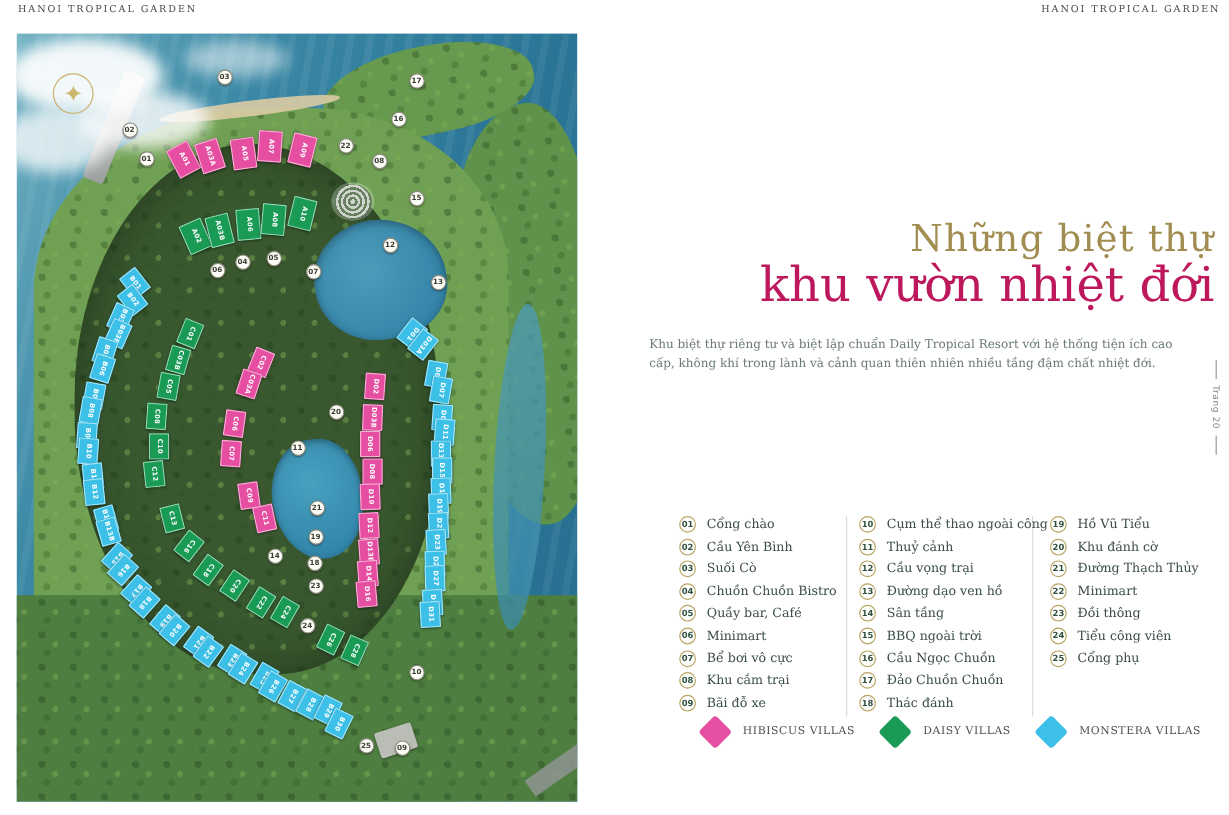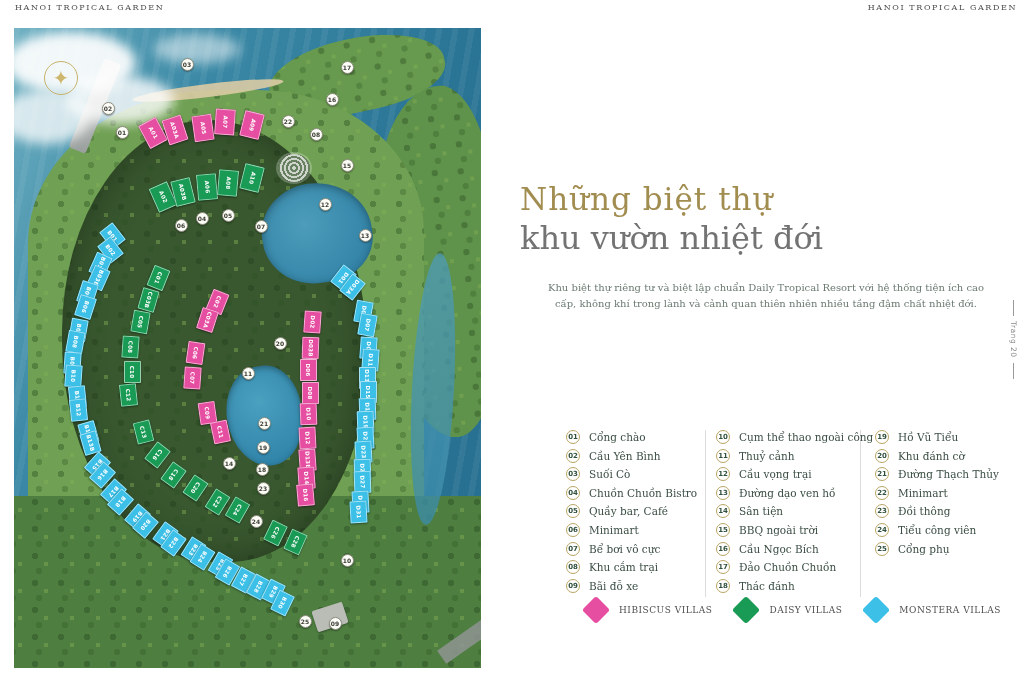--- a/index.html
+++ b/index.html
@@ -74,25 +74,25 @@
     font-family:"DejaVu Sans",sans-serif;font-size:6px;font-weight:bold;color:#3c3c34;
     display:flex;align-items:center;justify-content:center;}
   
   .watermark{position:absolute;left:8px;top:563px;width:218px;height:62px;
     border:2px solid rgba(255,255,255,.28);display:flex;align-items:center;justify-content:center;
     font-family:"DejaVu Sans",sans-serif;font-size:24px;font-weight:bold;color:rgba(255,255,255,.34);
     letter-spacing:1px;}
 
   
   .panel{position:absolute;left:520px;top:0;width:492px;height:679px;}
-  .title-block{position:absolute;left:0;top:182px;width:100%;text-align:left;}
+  .title-block{position:absolute;left:0;top:182px;width:100%;text-align:right;}
   .title-l1{font-size:31px;color:#a28d51;letter-spacing:1px;line-height:34px;}
   .title-l2{font-size:15px;color:#a28d51;line-height:16px;}
-  .title-l3{font-size:32px;color:#737373;line-height:44px;}
-  .desc{position:absolute;left:21px;top:280px;width:450px;text-align:center;
+  .title-l3{font-size:40px;color:#be185d;line-height:44px;}
+  .desc{position:absolute;left:21px;top:280px;width:450px;
     font-size:10px;line-height:1.55;color:#6b7a71;}
 
   .legend{position:absolute;left:46px;top:430px;display:flex;}
   .legend-col{box-sizing:border-box;}
   .legend-col.c0{width:140px;border-right:1px solid #dcdcdc;padding-right:6px;margin-right:10px;}
   .legend-col.c1{width:145px;border-right:1px solid #dcdcdc;padding-right:6px;margin-right:14px;}
   .legend-col.c2{width:120px;}
   .legend-row{display:flex;align-items:center;height:14px;margin-bottom:4.6px;}
   .badge{width:14px;height:14px;border-radius:50%;border:1px solid #b8a562;box-sizing:border-box;
     display:inline-flex;align-items:center;justify-content:center;flex:0 0 14px;
@@ -478,29 +478,29 @@
         <div class="legend-row">
           <span class="badge">12</span>
           <span class="lab">Cầu vọng trại</span>
         </div>
         <div class="legend-row">
           <span class="badge">13</span>
           <span class="lab">Đường dạo ven hồ</span>
         </div>
         <div class="legend-row">
           <span class="badge">14</span>
-          <span class="lab">Sân tiện</span>
+          <span class="lab">Sân tầng</span>
         </div>
         <div class="legend-row">
           <span class="badge">15</span>
           <span class="lab">BBQ ngoài trời</span>
         </div>
         <div class="legend-row">
           <span class="badge">16</span>
-          <span class="lab">Cầu Ngọc Bích</span>
+          <span class="lab">Cầu Ngọc Chuồn</span>
         </div>
         <div class="legend-row">
           <span class="badge">17</span>
           <span class="lab">Đảo Chuồn Chuồn</span>
         </div>
         <div class="legend-row">
           <span class="badge">18</span>
           <span class="lab">Thác đánh</span>
         </div>
       </div>

